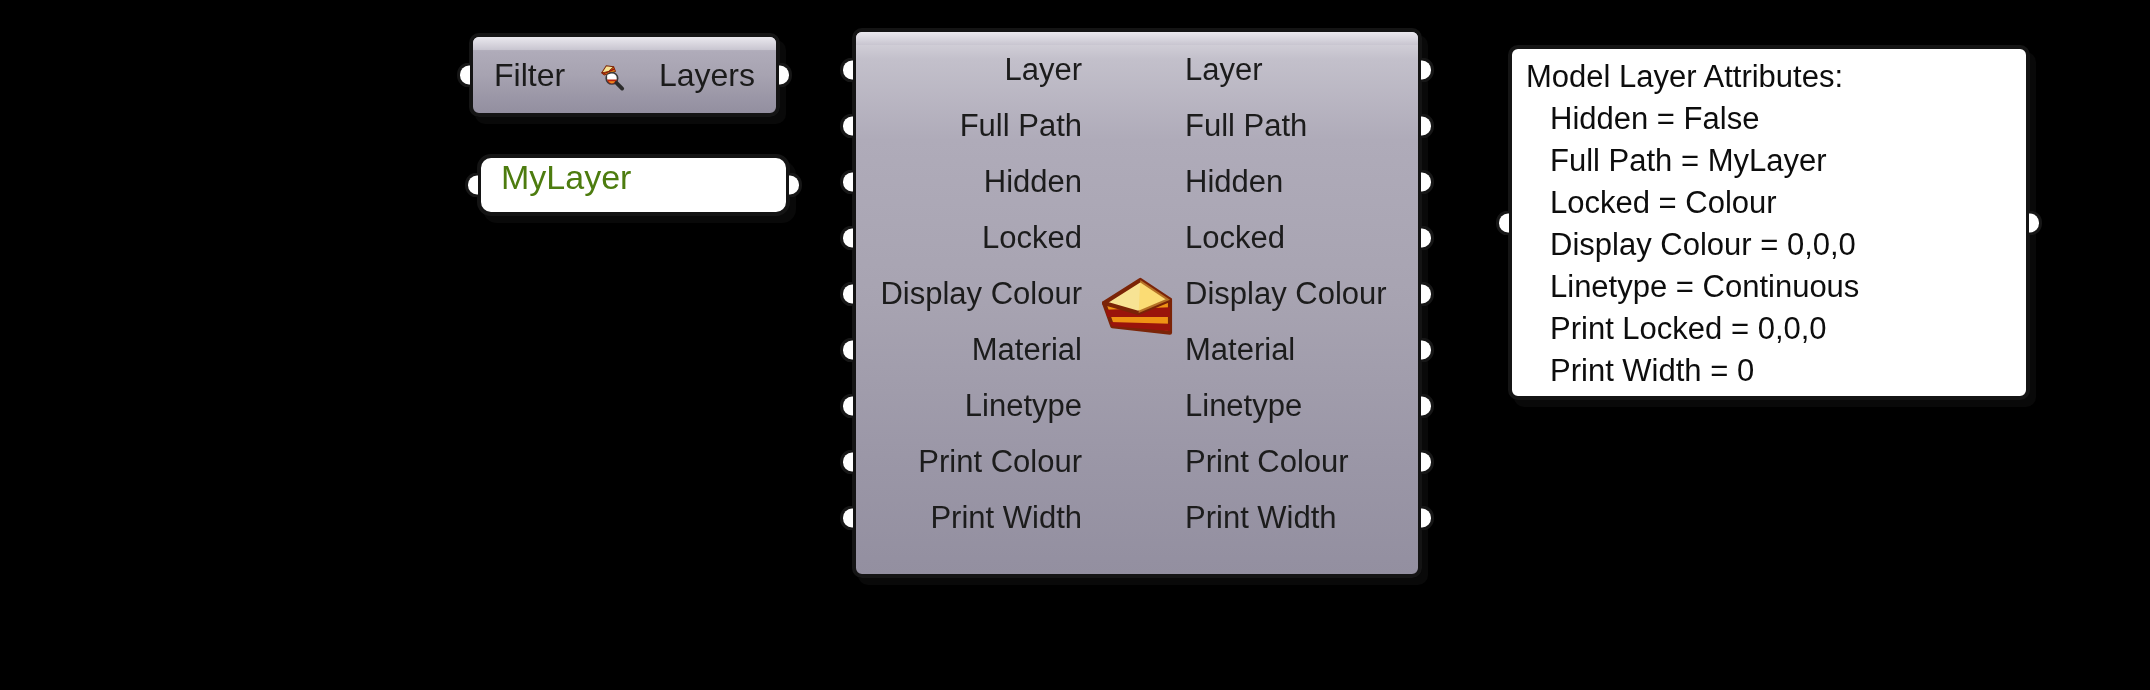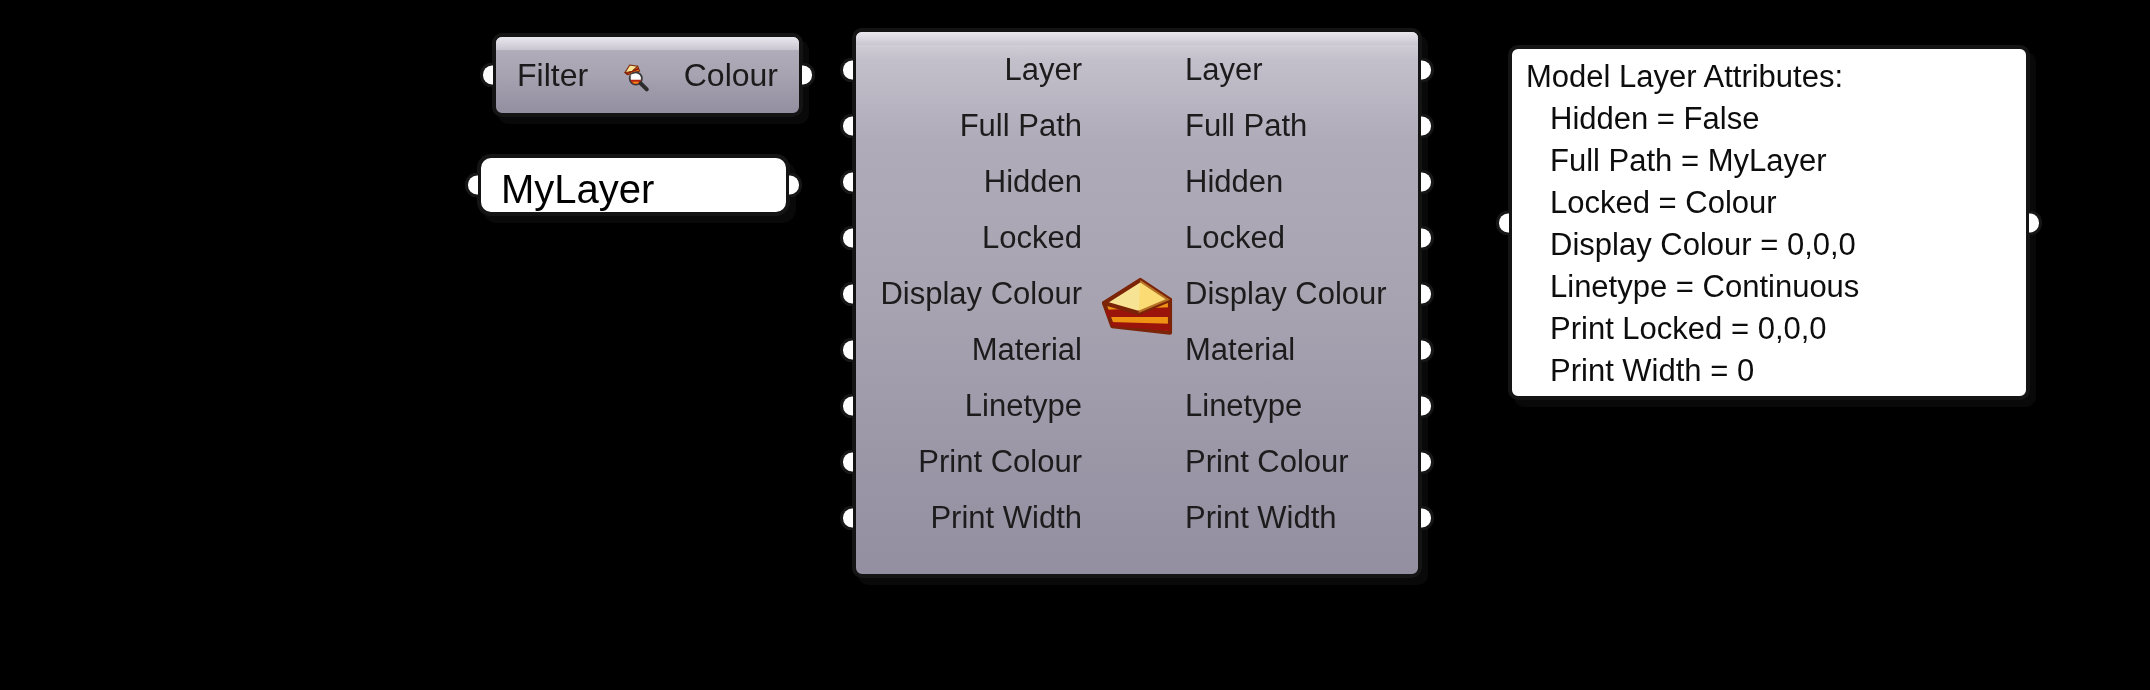--- a/index.html
+++ b/index.html
@@ -36,35 +36,35 @@
     width: 13px;
     height: 25px;
     background: #fff;
     border: 3px solid #161616;
   }
   .port.pl { left: -16px; transform: translateY(-50%); border-right: none; border-radius: 12px 0 0 12px; }
   .port.pr { right: -16px; transform: translateY(-50%); border-left: none; border-radius: 0 12px 12px 0; }
 
   
   #filter-comp {
-    left: 492px; top: 33px; width: 311px; height: 84px;
+    left: 469px; top: 33px; width: 311px; height: 84px;
     display: flex; align-items: center; justify-content: space-between;
     padding: 0 21px;
     gap: 34px;
   }
   #filter-comp .lbl { font-size: 32px; color: #1b1b1b; position: relative; z-index: 1; }
   #filter-comp svg { position: relative; z-index: 1; margin-top: 2px; }
 
   
   #mylayer-panel {
     left: 477px; top: 154px; width: 313px; height: 62px;
     background: #fff; border-radius: 14px;
-    display: flex; align-items: flex-end;
+    display: flex; align-items: flex-start;
     padding: 0 20px;
-    font-size: 40px; color: #000000;
+    font-size: 34px; color: #4d7c0f;
   }
 
   
   #layer-comp { left: 852px; top: 28px; width: 570px; height: 550px; }
   #layer-comp .rows { position: absolute; left: 0; right: 0; top: 10px; }
   .prow { position: relative; height: 56px; }
   .prow .in, .prow .out {
     position: absolute; top: 50%; transform: translateY(-50%);
     font-size: 31px; color: #1c1c1c; white-space: nowrap;
   }
@@ -98,21 +98,21 @@
         <polygon points="5,22 40,19 40,32 9,29.5" fill="#ef9214" stroke="#7b2407" stroke-width="2.5" stroke-linejoin="round"></polygon>
         <polygon points="6,25 40,23 40,27.5 7,27.5" fill="#9a140b"></polygon>
         <polygon points="5,22 23,9 40,19 23,25.5" fill="#f7e394" stroke="#7b2407" stroke-width="2.5" stroke-linejoin="round"></polygon>
       </g>
       <circle cx="34" cy="44" r="15" fill="#fdfdfd" stroke="#3a3a3a" stroke-width="4.5"></circle>
       <path d="M21 47 a13.2 13.2 0 0 0 26 0 z" fill="#b8260f"></path>
       <path d="M25 52 a10.5 10.5 0 0 0 18 0 z" fill="#f08c1e"></path>
       <ellipse cx="29" cy="38" rx="8" ry="5.5" fill="#ffffff" opacity="0.85"></ellipse>
       <line x1="46" y1="56" x2="61" y2="71" stroke="#2c2c2c" stroke-width="10" stroke-linecap="round"></line>
     </svg>
-    <span class="lbl">Colour</span>
+    <span class="lbl">Layers</span>
     <span class="port pr"></span>
   </div>
 
   <div class="gh-box" id="mylayer-panel">
     <span class="port pl"></span>
     <span>MyLayer</span>
     <span class="port pr"></span>
   </div>
 
   <div class="gh-box gh-component" id="layer-comp">

